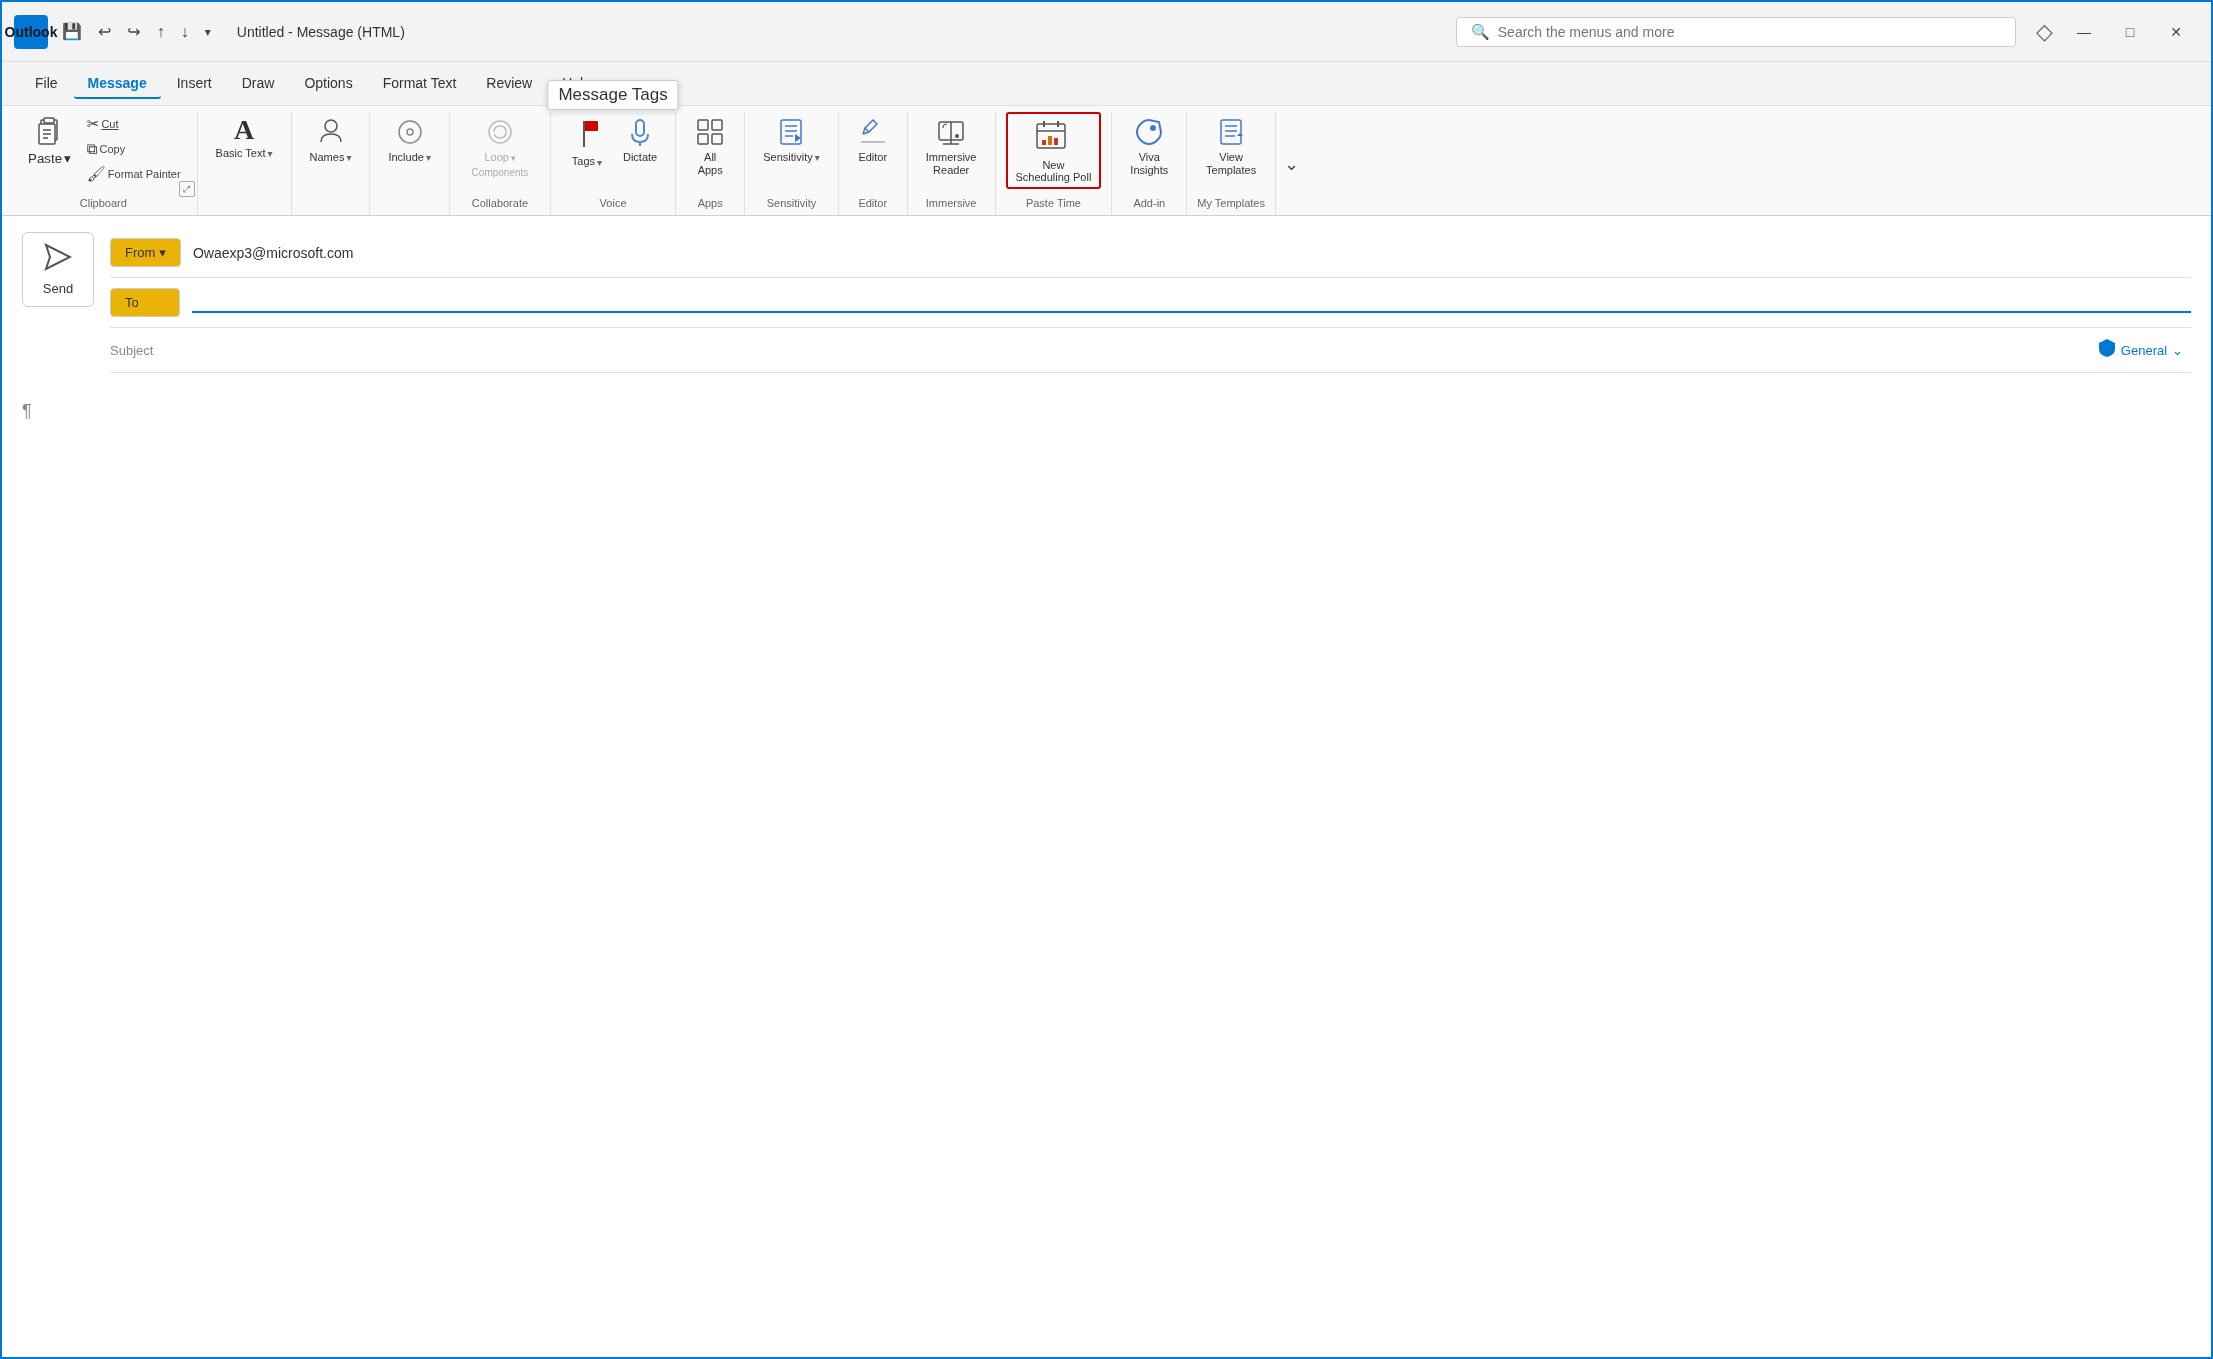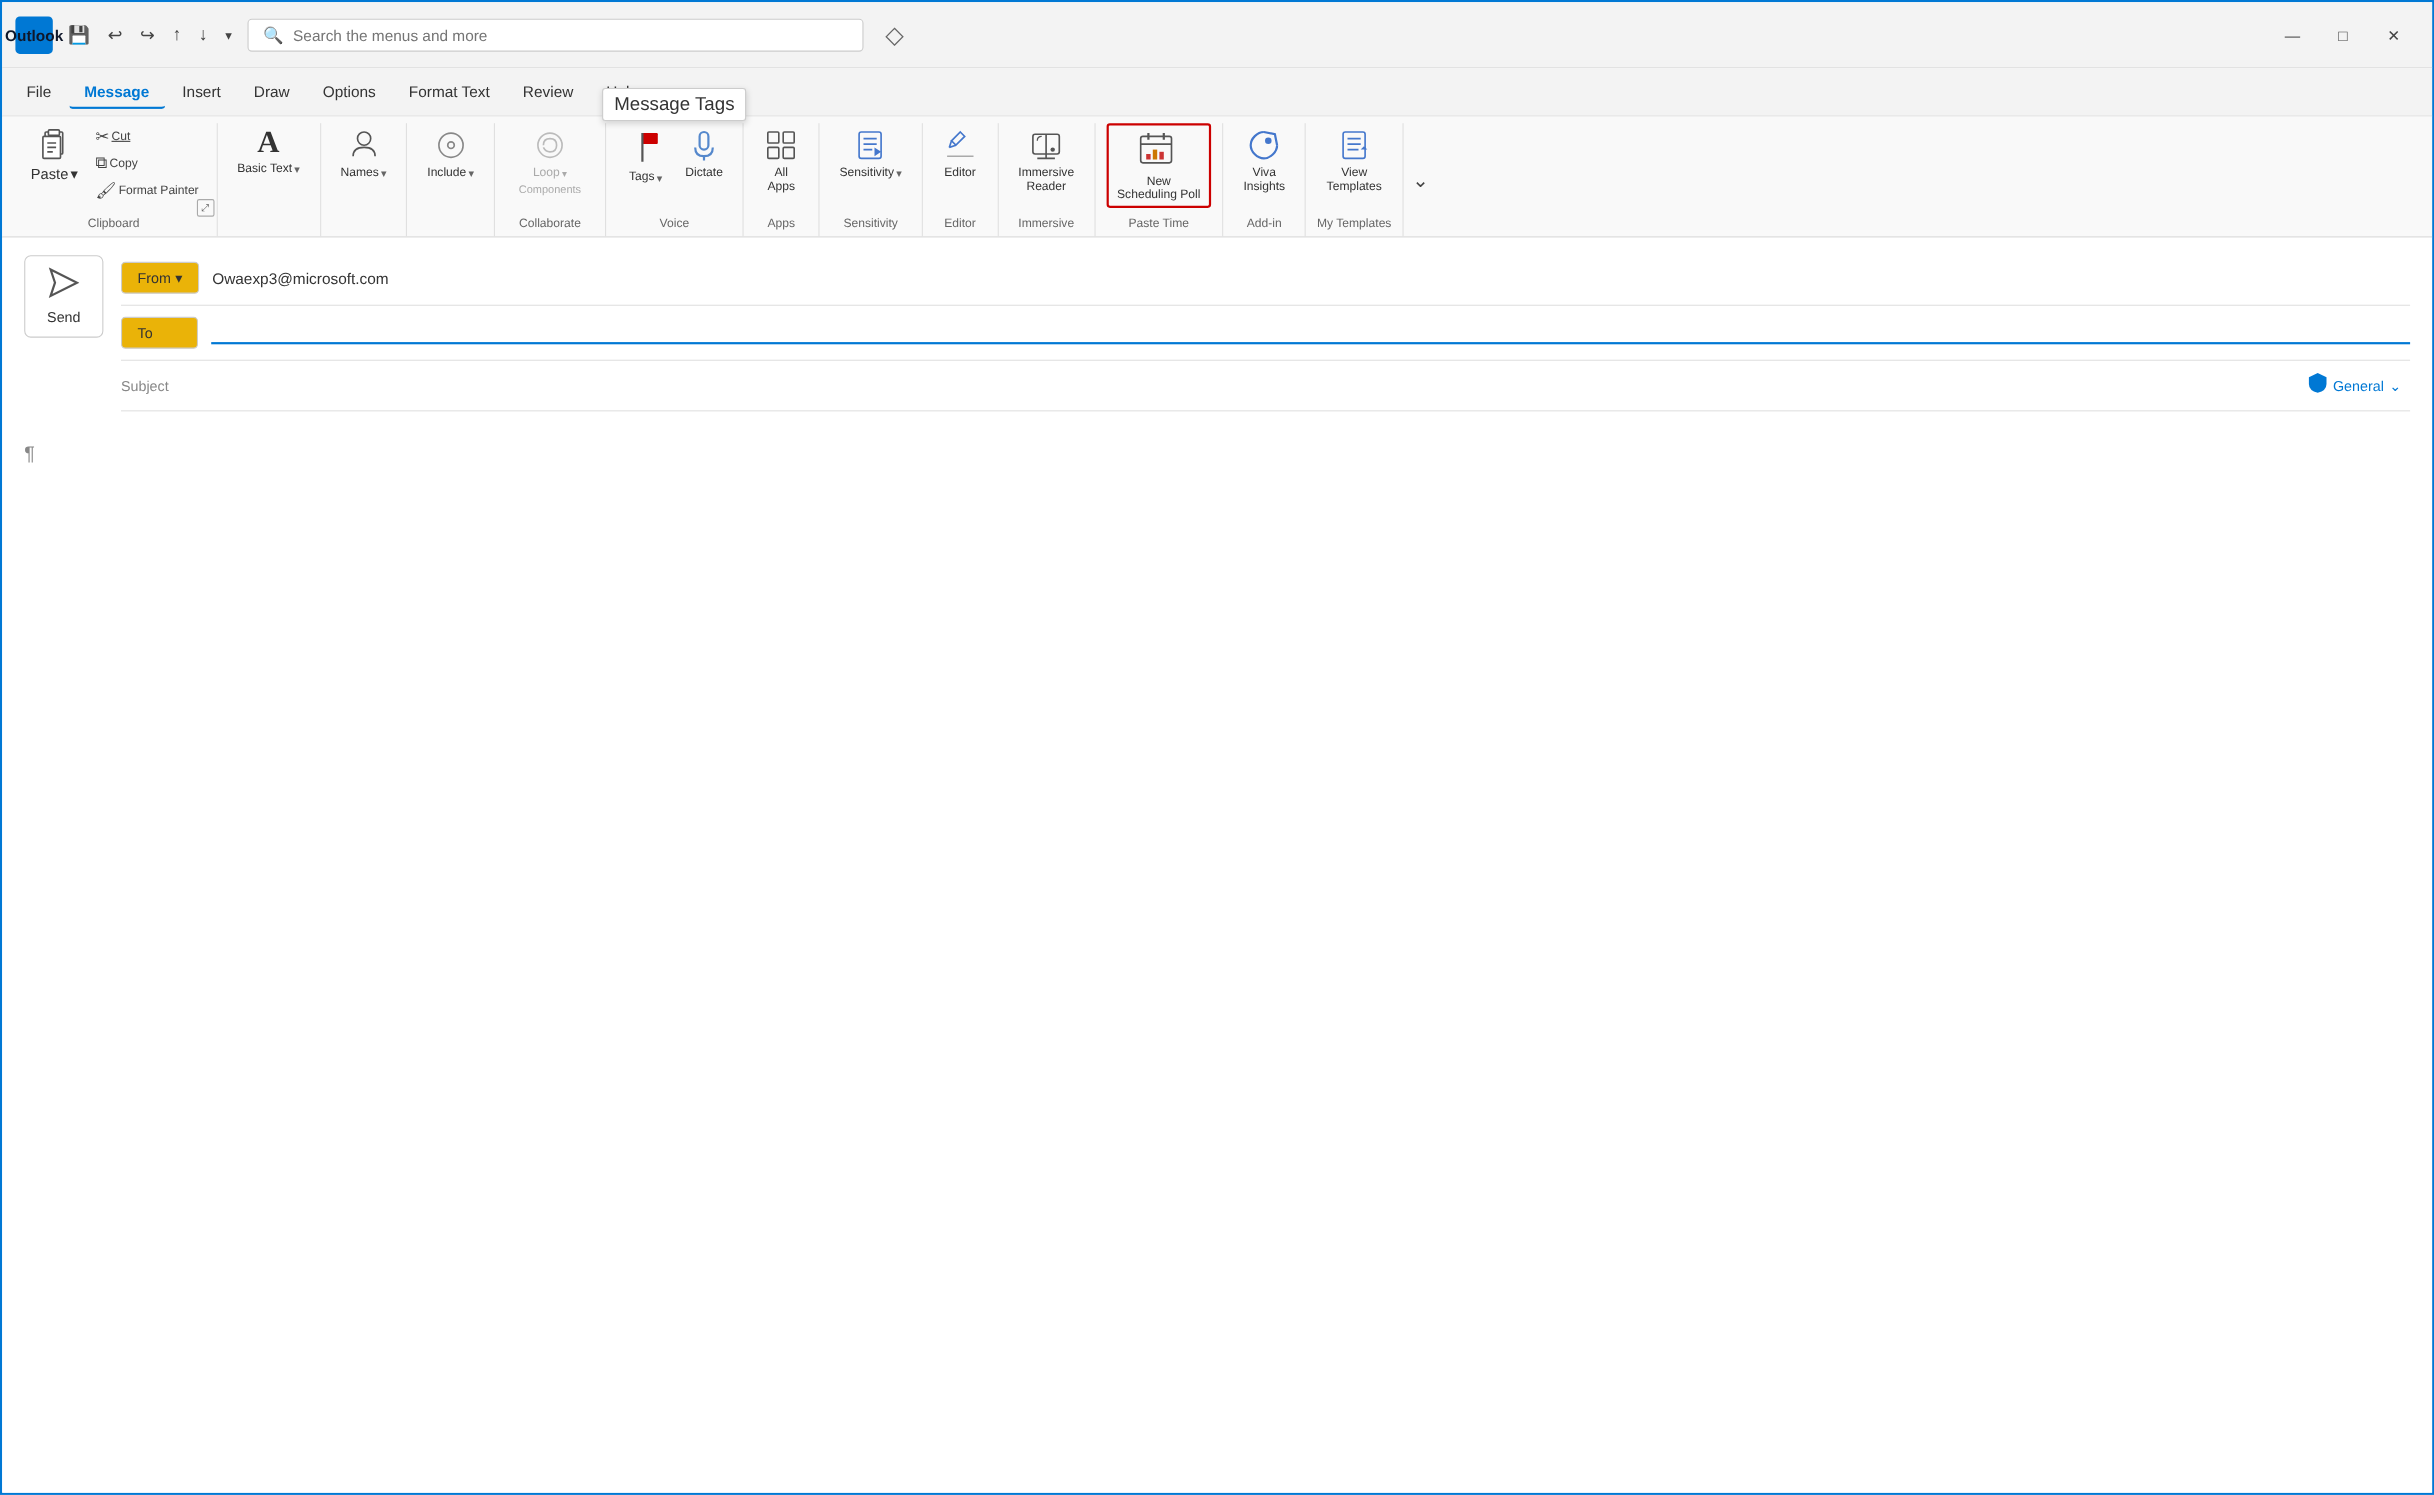--- a/index.html
+++ b/index.html
@@ -100,21 +100,21 @@
       align-items: center;
       justify-content: center;
     }
 
     
     .menu-bar {
       background: #f3f3f3;
       height: 44px;
       display: flex;
       align-items: center;
-      padding: 0 8px;
+      padding: 0 19px;
       border-bottom: 1px solid #e0e0e0;
       flex-shrink: 0;
       gap: 2px;
     }
     .menu-item {
       padding: 6px 14px;
       border-radius: 3px;
       cursor: pointer;
       font-size: 14px;
       color: #333;
@@ -449,20 +449,21 @@
       <span style="font-size:14px;font-weight:bold;">Outlook</span>
     </div>
     <div class="title-bar-actions">
       <button class="title-bar-btn">💾</button>
       <button class="title-bar-btn">↩</button>
       <button class="title-bar-btn">↪</button>
       <button class="title-bar-btn">↑</button>
       <button class="title-bar-btn">↓</button>
       <button class="title-bar-btn" style="font-size:12px;">▾</button>
     </div>
+    <div class="title-bar-title">Untitled - Message (HTML)</div>
     <div class="title-bar-search">
       <span style="color:#666;font-size:15px;">🔍</span>
       <input type="text" placeholder="Search the menus and more" style="">
     </div>
     <div style="margin-left:12px;display:flex;align-items:center;">
       <span style="font-size:22px;color:#666;">◇</span>
     </div>
     <div class="window-controls">
       <button class="win-ctrl">—</button>
       <button class="win-ctrl">□</button>

